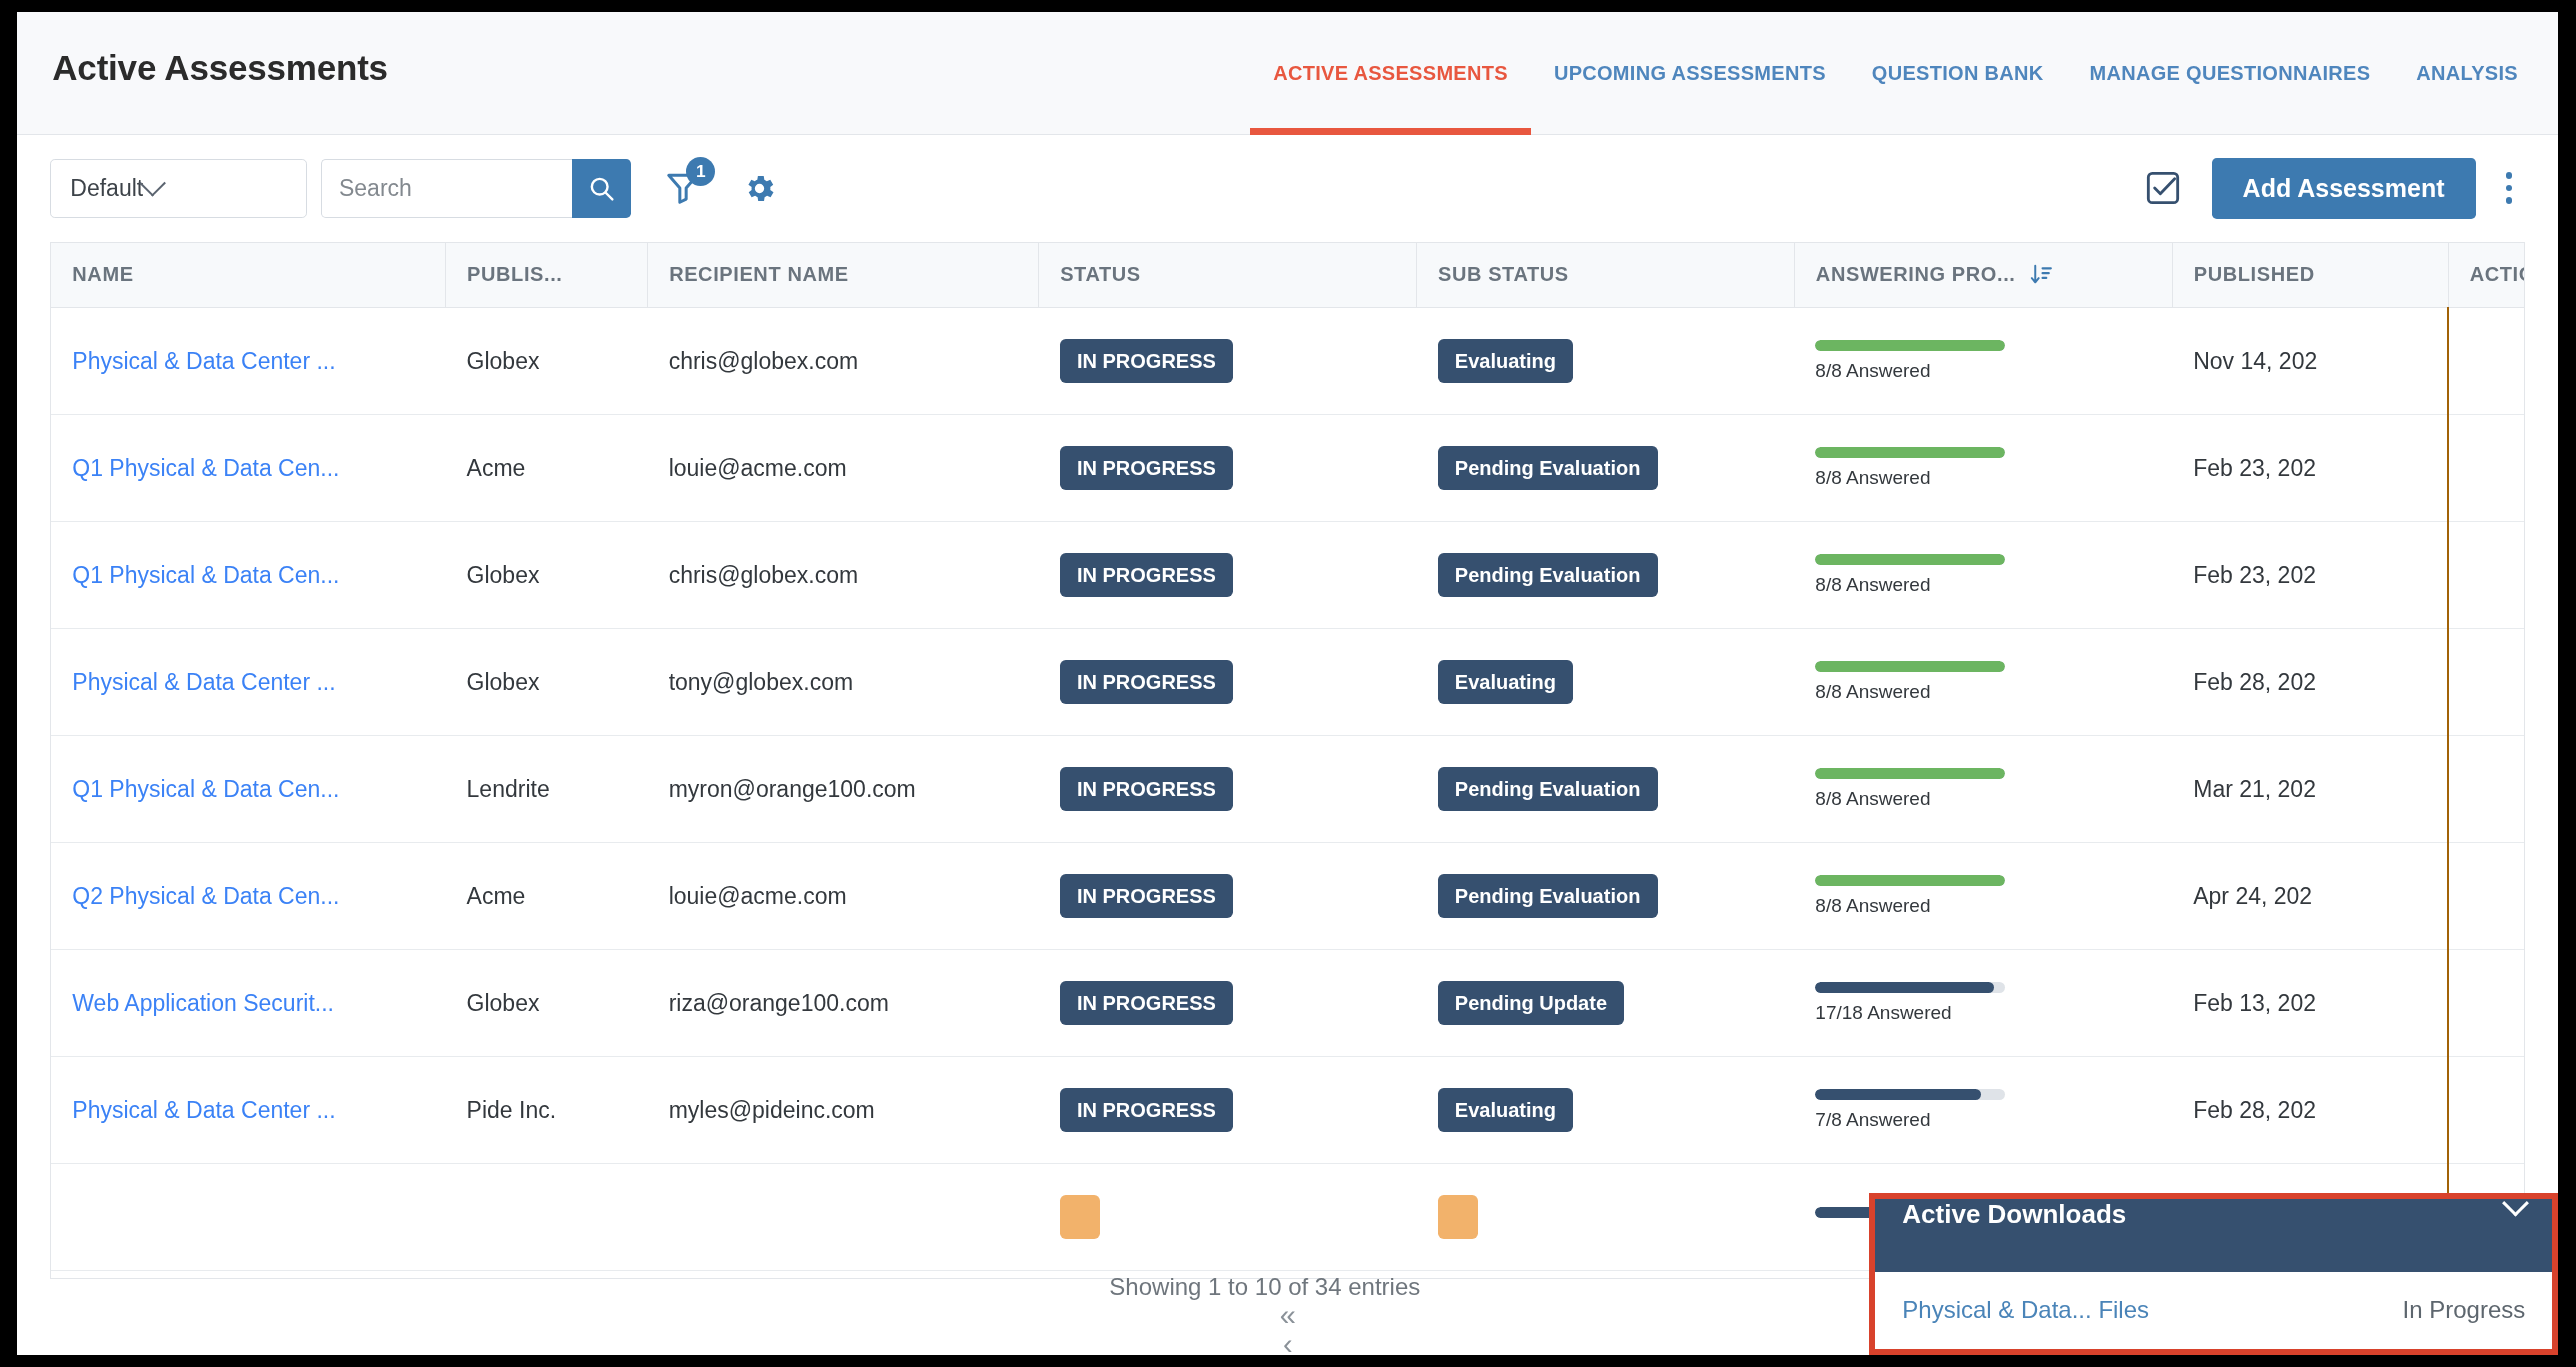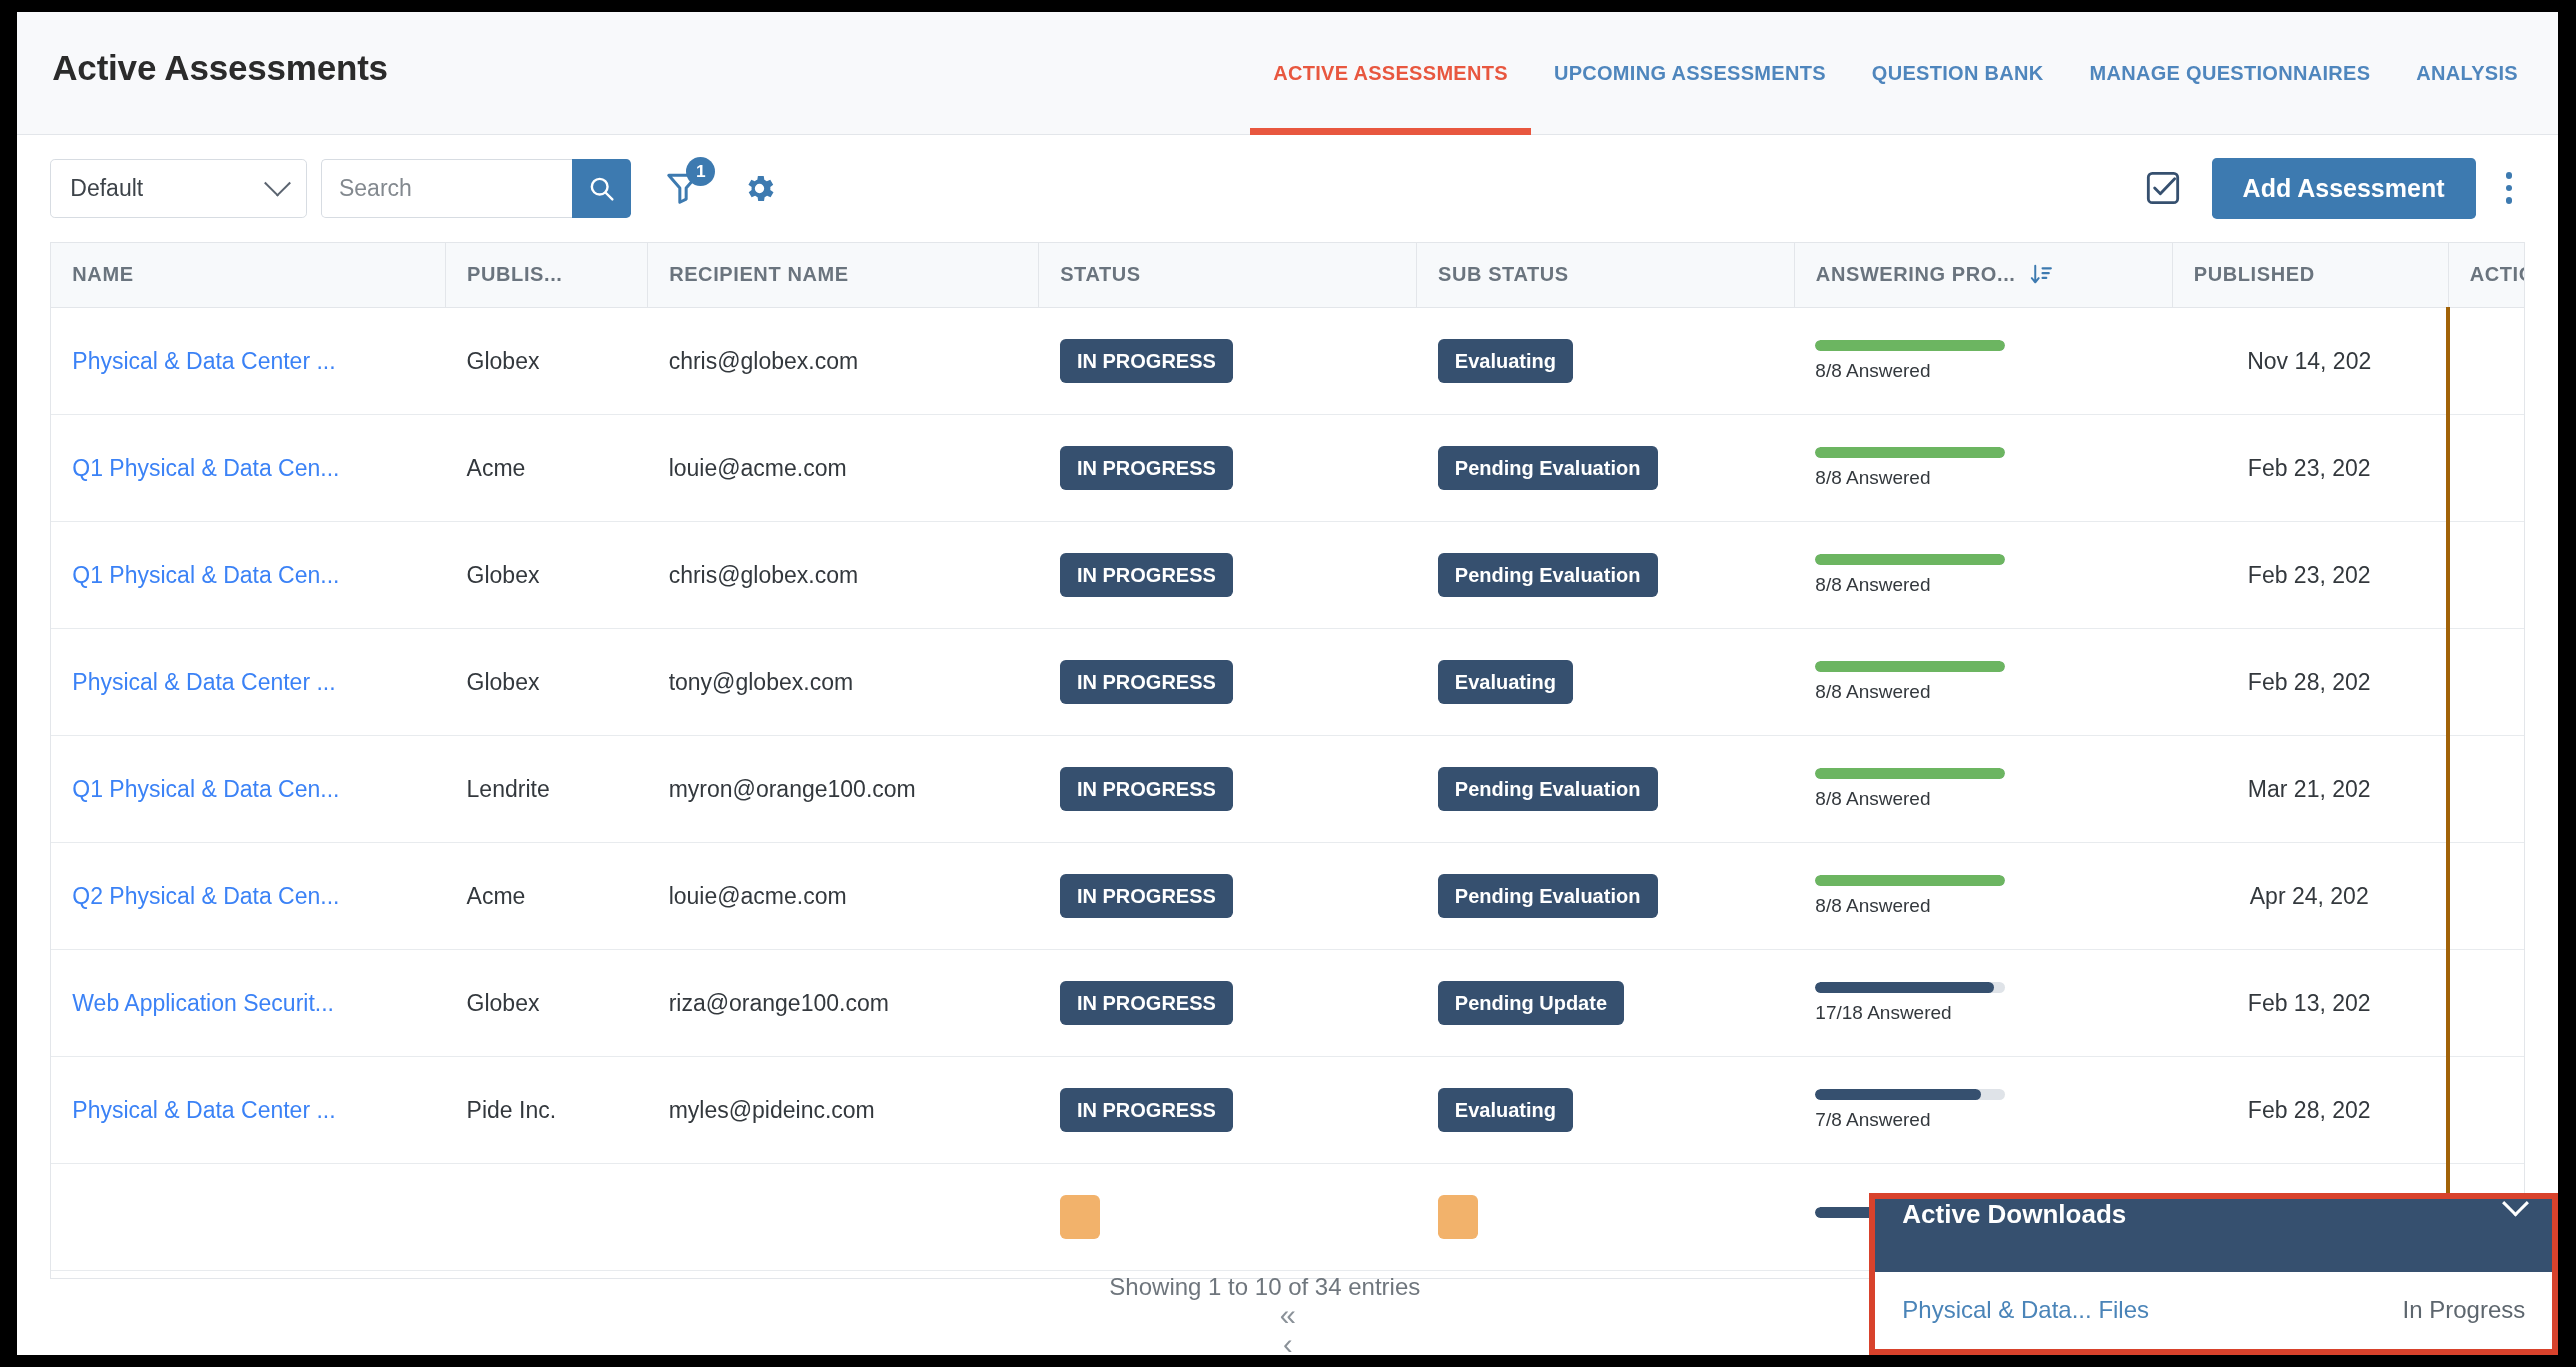--- a/index.html
+++ b/index.html
@@ -73,21 +73,20 @@
     align-items: center;
     padding: 0 33px;
   }
   .select-box {
     width: 257px; height: 59px;
     border: 1px solid #d7dce2;
     border-radius: 4.8px;
     background: #fff;
     display: flex;
     align-items: center;
-    justify-content: space-between;
     padding: 0 19px;
     font-size: 23px;
     color: #3d4349;
     cursor: pointer;
   }
   .chev {
     width: 19px; height: 19px;
     border-right: 2.9px solid #5b6470;
     border-bottom: 2.9px solid #5b6470;
     transform: rotate(45deg) translate(-3.8px,-3.8px);
@@ -257,21 +256,21 @@
   .prog-label { font-size: 19px; color: #33383d; }
   .row-kebab {
     width: 25px; height: 44px;
     display: flex; flex-direction: column;
     align-items: center; justify-content: center;
     gap: 5.8px;
     margin: 0 auto;
     cursor: pointer;
   }
   td.actions-cell { border-left: 1px solid #e8ebee; text-align: center; }
-  td.published-cell { border-right: 4px solid #a16207; text-align: center; }
+  td.published-cell { border-right: 2px solid #a16207; }
 
   
   col.c-name      { width: 240px; }
   col.c-publisher { width: 123px; }
   col.c-email     { width: 238px; }
   col.c-status    { width: 230px; }
   col.c-substatus { width: 230px; }
   col.c-progress  { width: 230px; }
   col.c-published { width: 168px; }
   col.c-actions   { width: 105px; }

